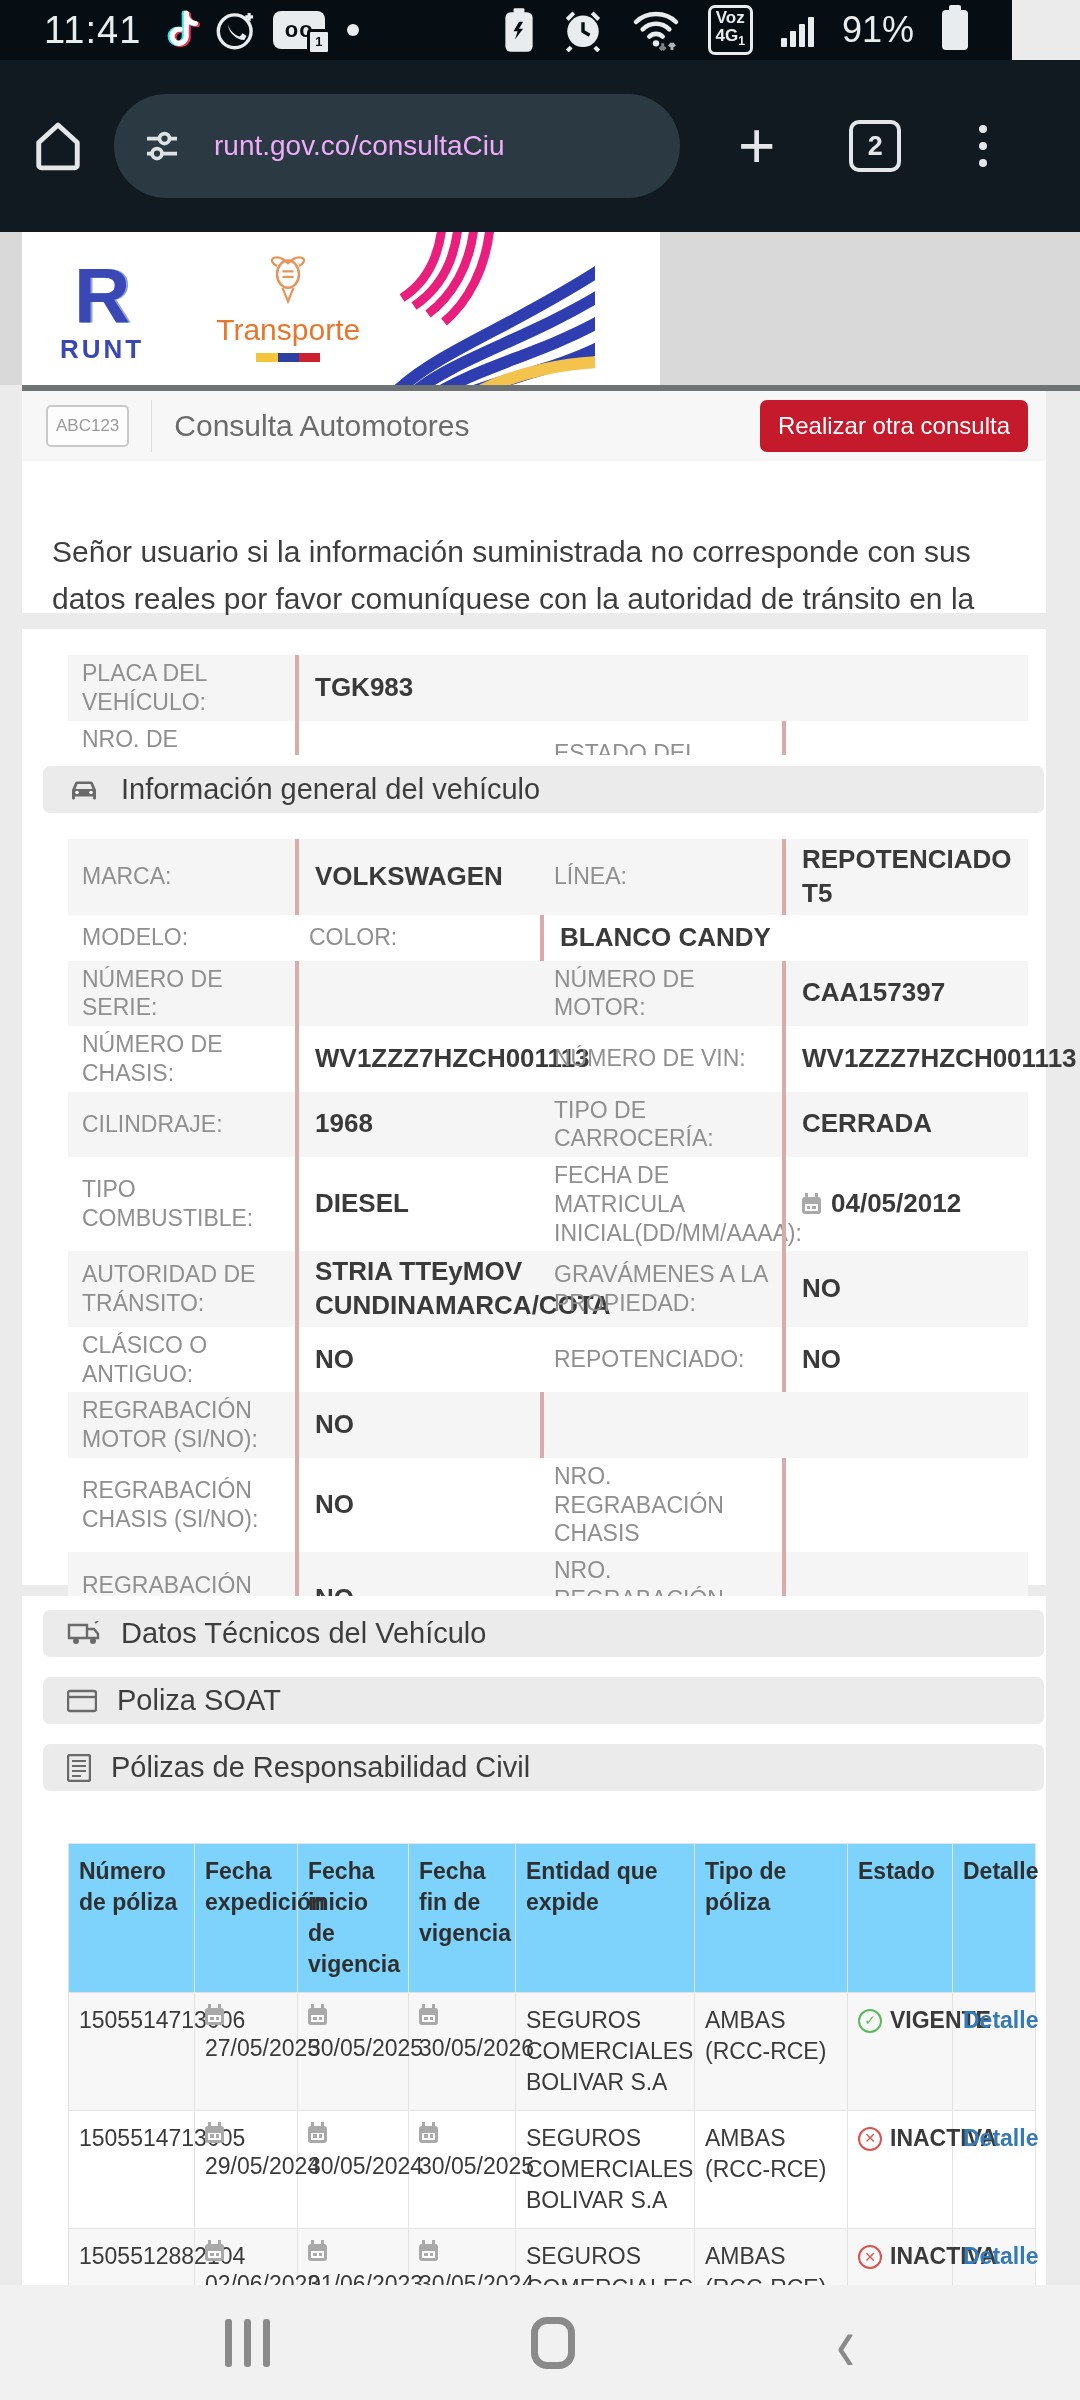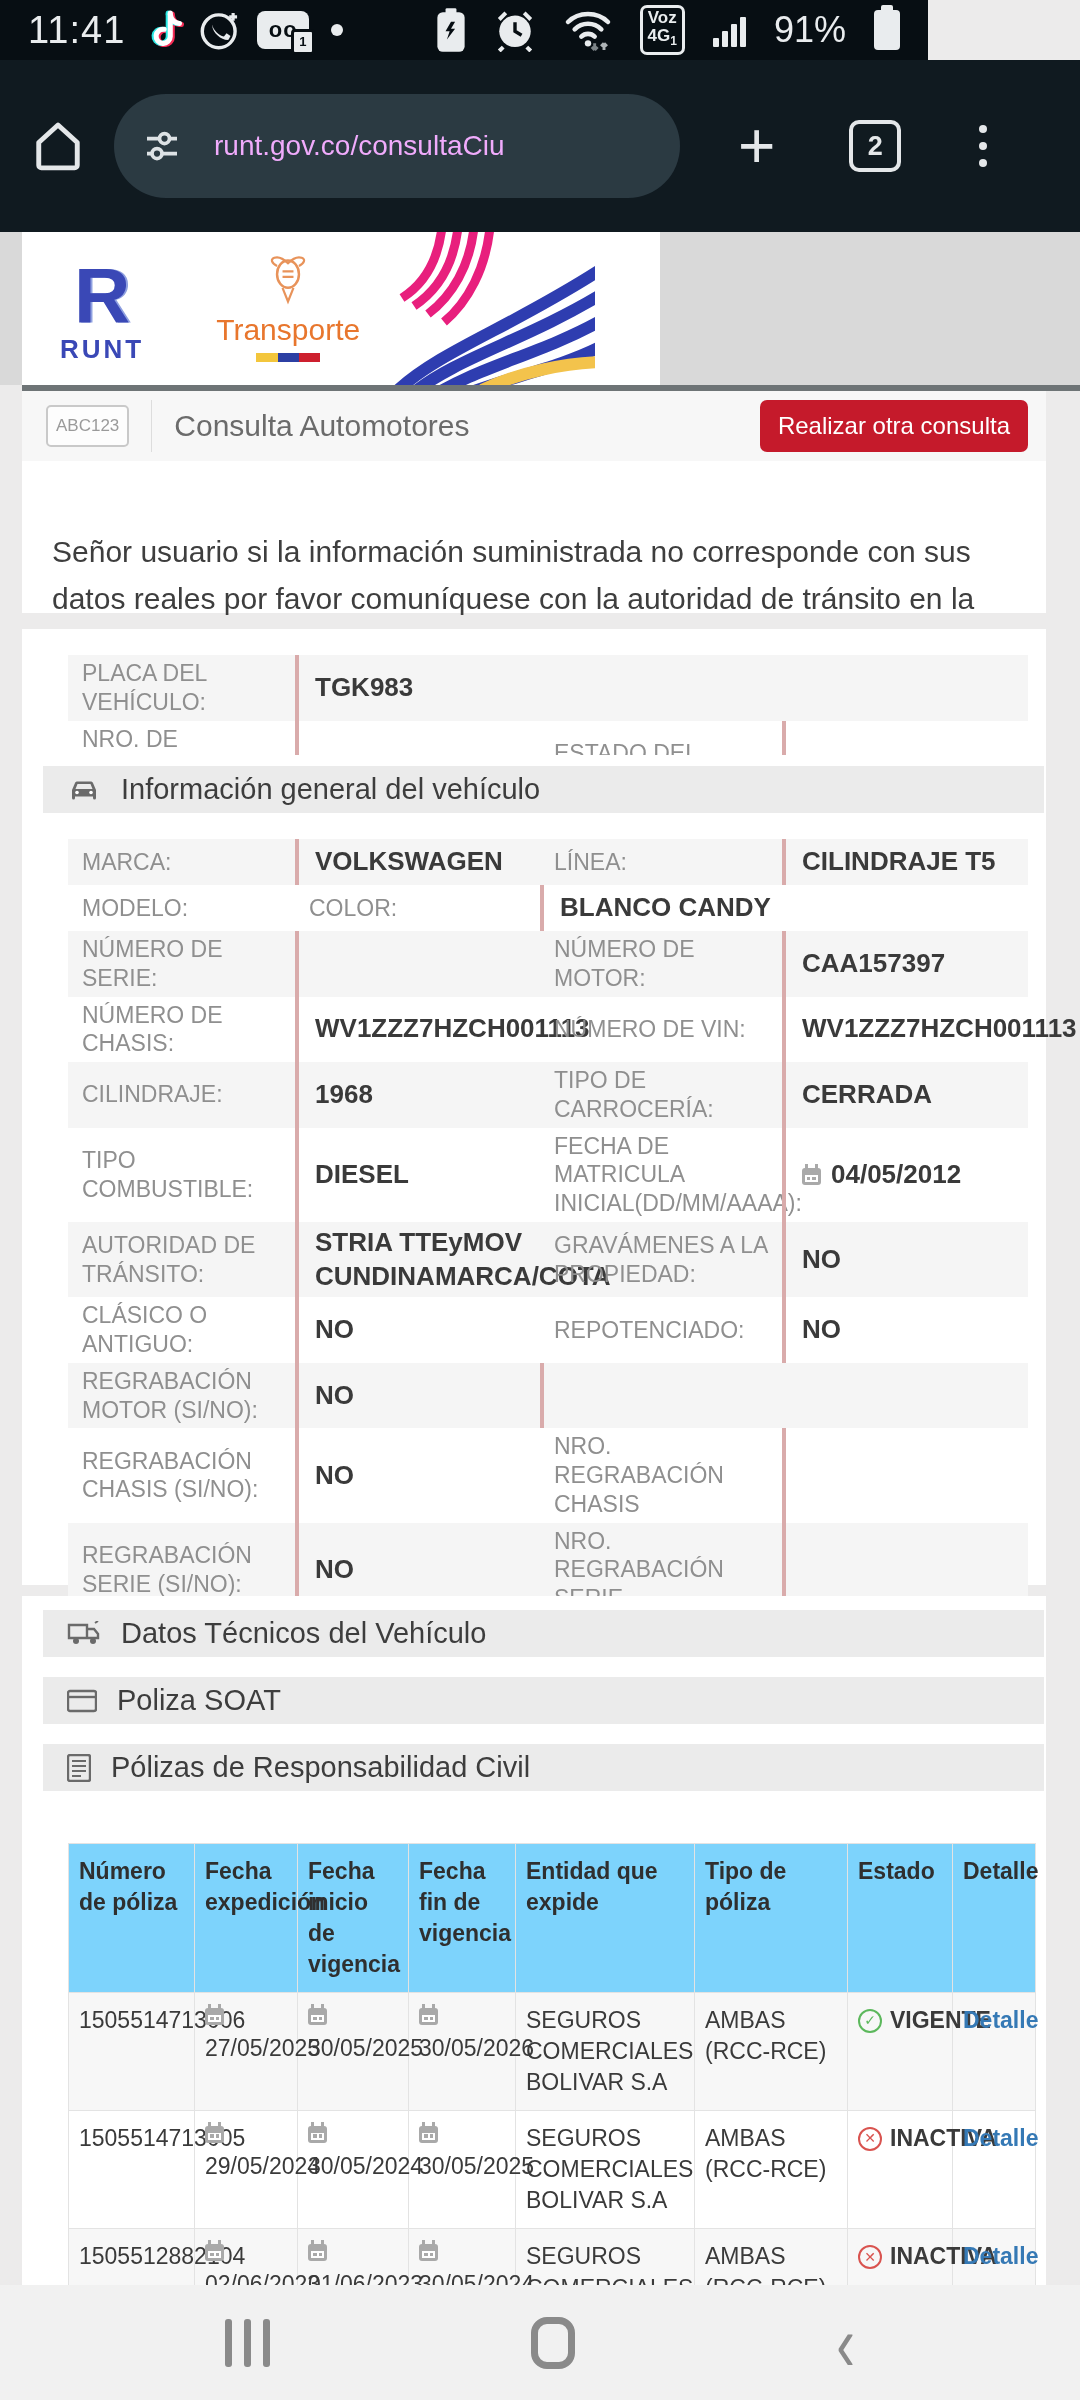--- a/index.html
+++ b/index.html
@@ -3,22 +3,22 @@
 <meta charset="utf-8">
 <style>
   html,body{margin:0;padding:0;}
   body{
     width:1080px;height:2400px;position:relative;overflow:hidden;
     background:#ecebeb;font-family:"Liberation Sans","DejaVu Sans",sans-serif;
     -webkit-font-smoothing:antialiased;
   }
   
   .status-bar{
-    position:absolute;top:0;left:0;width:928px;height:60px;background:#070e13;
-    display:flex;align-items:center;color:#e9ecee;padding:0 28px;box-sizing:border-box;gap:14px;
+    position:absolute;top:0;left:0;width:1012px;height:60px;background:#070e13;
+    display:flex;align-items:center;color:#e9ecee;padding:0 44px;box-sizing:border-box;gap:14px;
   }
   .sb-time{font-size:38px;letter-spacing:1px;margin-right:10px;}
   .sb-left{display:flex;align-items:center;gap:16px;}
   .sb-right{margin-left:auto;display:flex;align-items:center;gap:28px;}
   .tiktok{filter:drop-shadow(-2px 0 #27e9e4) drop-shadow(2px 1px #f52c56);}
   .vm-box{position:relative;width:52px;height:38px;background:#e9ecee;border-radius:8px;
     display:flex;align-items:center;justify-content:center;color:#070e13;font-weight:bold;font-size:22px;letter-spacing:1px;}
   .vm-badge{position:absolute;right:-6px;bottom:-6px;width:18px;height:20px;background:#e9ecee;
     border:3px solid #070e13;border-radius:4px;font-size:13px;line-height:20px;text-align:center;font-weight:bold;}
   .sb-dot{width:12px;height:12px;border-radius:50%;background:#e9ecee;margin-left:6px;}
@@ -76,21 +76,21 @@
   .ftable{margin:0 18px 0 46px;}
   .general-card .ftable{margin-top:26px;}
   .frow{display:grid;grid-template-columns:227px 245px 242px 1fr;align-items:center;min-height:46px;}
   .frow.placa{grid-template-columns:227px 1fr;}
   .frow.tall{min-height:62px;}
   .frow.odd{background:#f5f5f5;}
   .fl{color:#8f8f8f;font-size:23px;padding:4px 10px 4px 14px;line-height:1.25;}
   .fv{align-self:stretch;display:flex;align-items:center;gap:10px;border-left:4px solid #d9abab;
     color:#3a3a3a;font-size:26px;font-weight:bold;padding:4px 8px 4px 16px;line-height:1.3;}
   
-  .section-bar{height:47px;background:#ebebeb;margin:0 2px 0 21px;display:flex;align-items:center;gap:20px;padding-left:24px;}
+  .section-bar{height:47px;background:#ebebeb;margin:0 2px 0 21px;display:flex;align-items:center;gap:20px;padding-left:24px;border-radius:7px;}
   .section-title{color:#3d3d3d;font-size:29px;}
   .sec-ic{color:#6a6a6a;display:flex;}
   .gap20{height:20px;}
   
   .hist-heading{color:#c8102e;font-size:34px;font-weight:bold;margin:16px 0 10px 30px;}
   .hist-banner{height:50px;margin:0 2px 0 21px;background:linear-gradient(#9c0f1f,#df1b2d 45%,#c01325 70%,#8e0e1d);
     display:flex;align-items:center;justify-content:center;color:#fff;font-size:44px;font-style:italic;}
   .hist-banner b{margin:0 10px;}
   
   .cal{display:inline-block;flex:none;width:19px;height:17px;border-radius:3px;position:relative;background:#a9a9a9;margin-top:3px;}
@@ -278,21 +278,21 @@
           <circle cx="24" cy="14.5" r="1.8" fill="#fff"></circle>
         </svg>
     </span>
     <span class="section-title">Información general del vehículo</span>
   </div>
   <div class="ftable">
     <div class="frow odd">
         <div class="fl">MARCA:</div>
         <div class="fv">VOLKSWAGEN</div>
         <div class="fl">LÍNEA:</div>
-        <div class="fv">CILINDRAJE T5</div>
+        <div class="fv">REPOTENCIADO T5</div>
       </div>
     <div class="frow">
         <div class="fl">MODELO:</div>
         <div class="fl">COLOR:</div>
         <div class="fv">BLANCO CANDY</div>
       </div>
     <div class="frow odd">
         <div class="fl">NÚMERO DE SERIE:</div>
         <div class="fv"></div>
         <div class="fl">NÚMERO DE MOTOR:</div>

